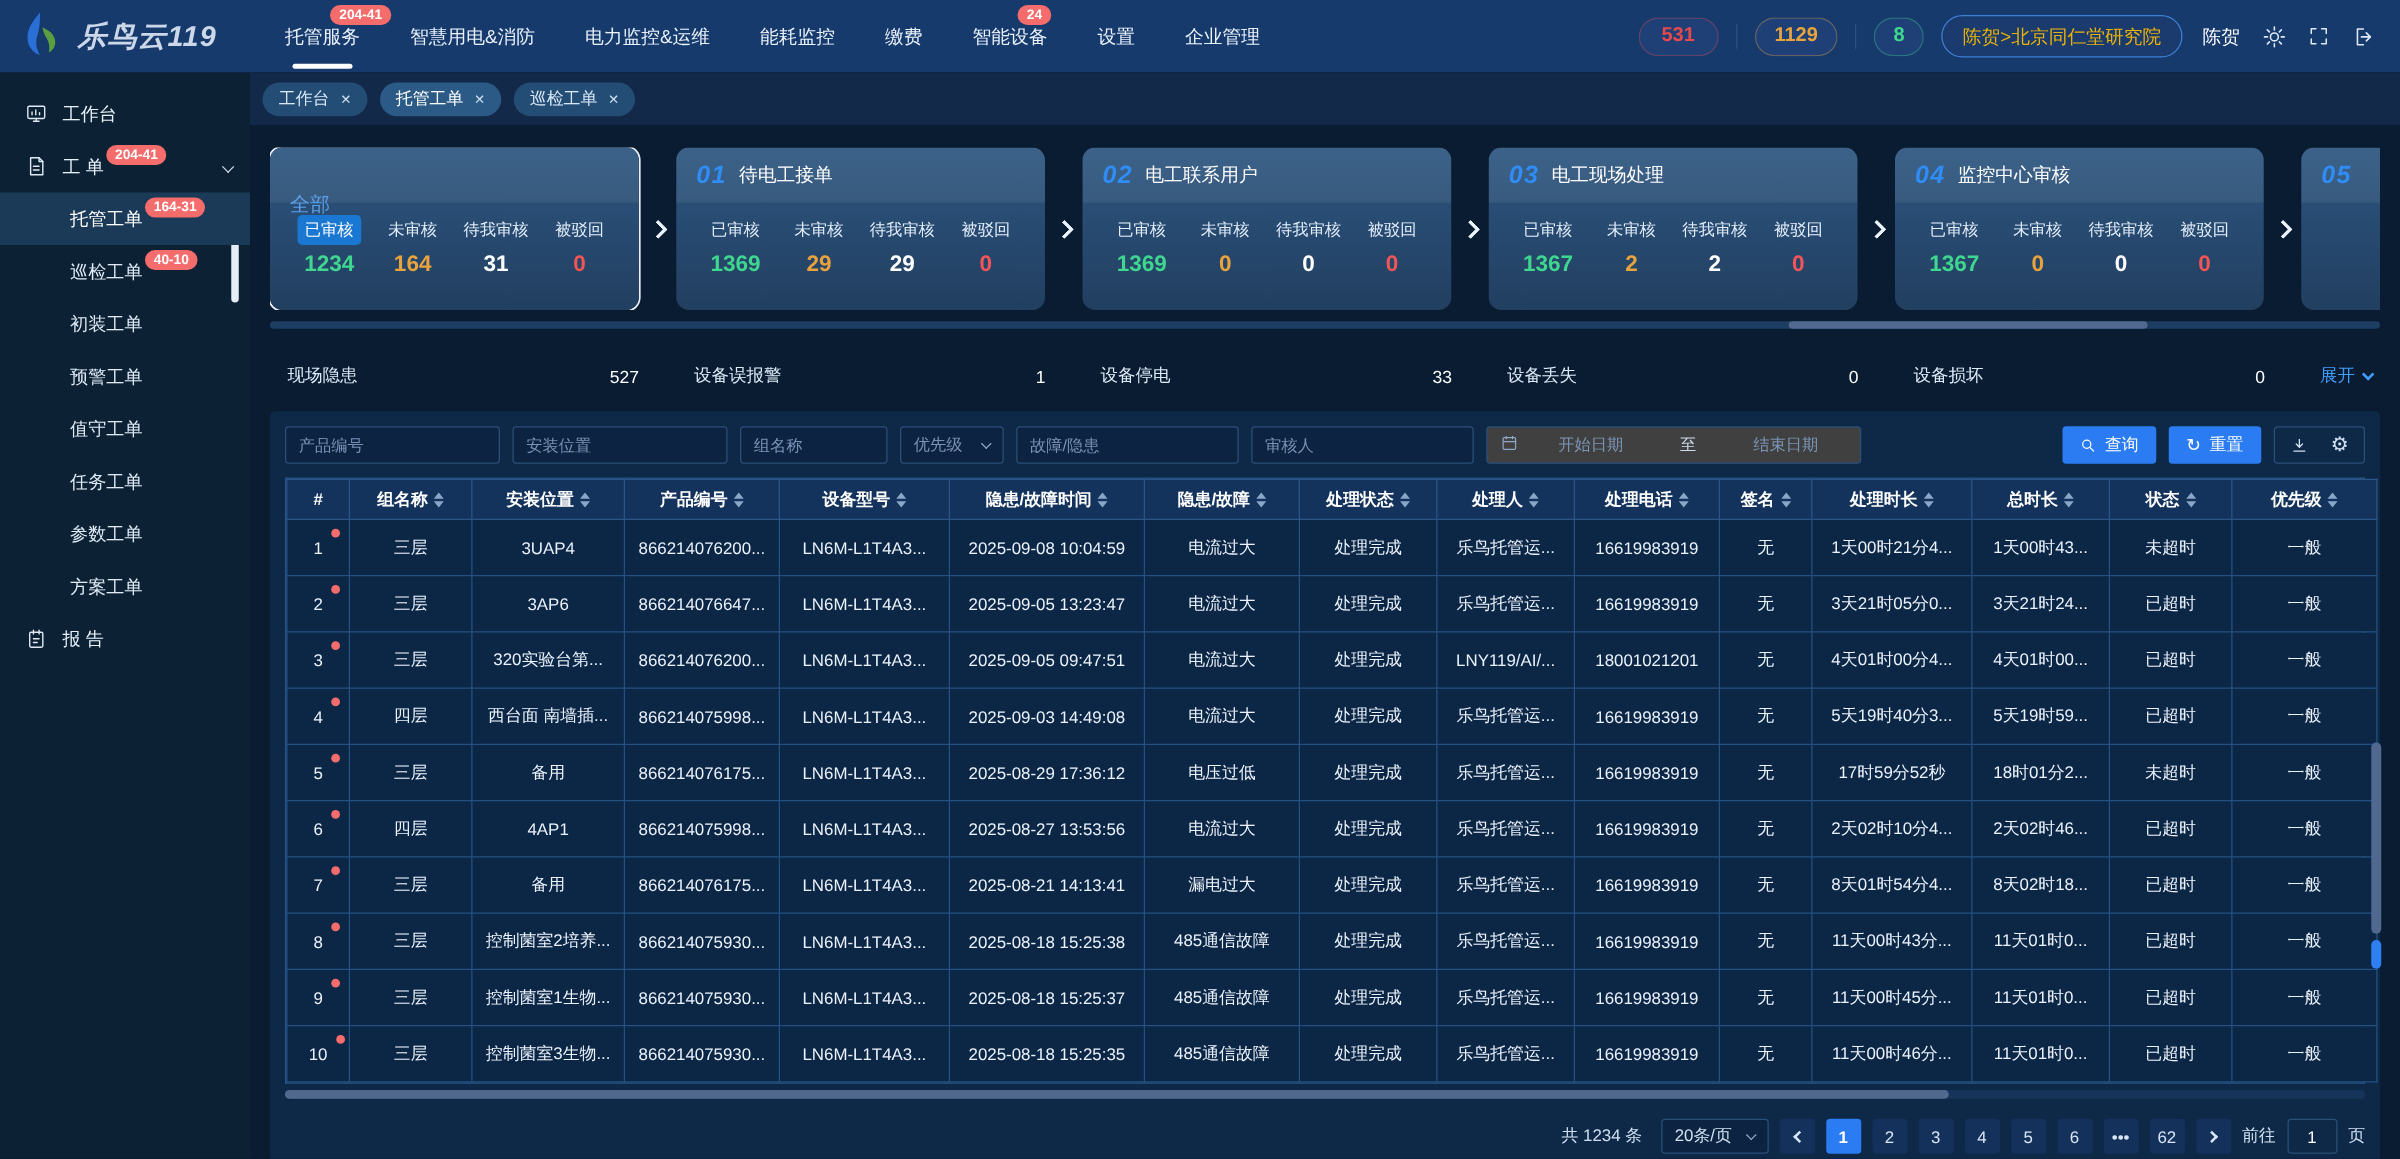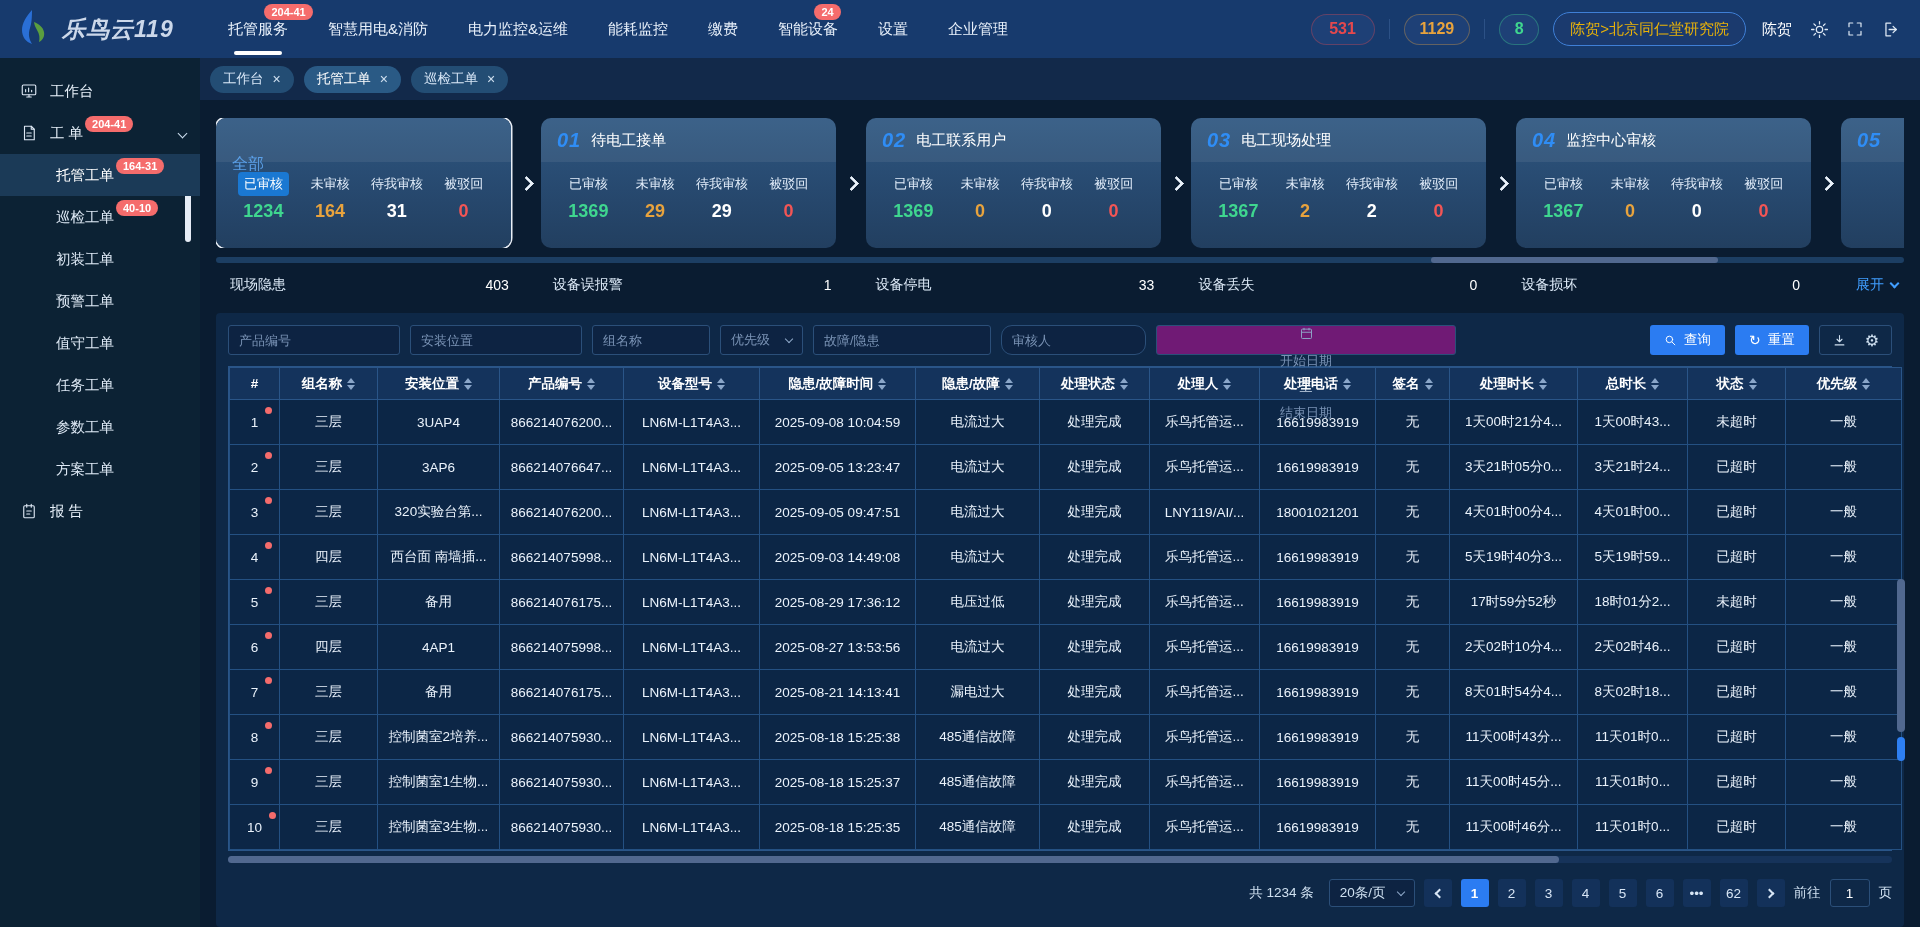--- a/index.html
+++ b/index.html
@@ -67,38 +67,38 @@
   .stat-label { font-size:13px; color:#e3eefb; display:inline-block; padding:3px 6px; border-radius:4px; }
   .stat-label.hl { background:#1a78d2; color:#fff; }
   .stat-value { margin-top:5px; font-size:18px; font-weight:700; }
   .v-green { color:#3fd68f; } .v-orange { color:#e8a33d; } .v-white { color:#fff; } .v-red { color:#f25555; }
   .card-gap { flex:0 0 30px; display:flex; align-items:center; justify-content:center; }
   .chev-r { width:11px; height:11px; border-right:3px solid #eaf2fb; border-bottom:3px solid #eaf2fb; transform:rotate(-45deg); border-radius:1px; }
   .cards-scrollbar { margin-top:9px; height:6px; border-radius:3px; background:#1c3e63; position:relative; }
   .cards-scrollbar .thumb { position:absolute; left:72%; width:17%; top:0; bottom:0; background:#51688f; border-radius:3px; }
 
   
-  .summary { margin-top:6px; height:32px; display:flex; align-items:center; padding:0 6px 0 14px;gap:12px; }
+  .summary { margin-top:22px; height:32px; display:flex; align-items:center; padding:0 6px 0 14px; }
   .sum-item { flex:1; display:flex; align-items:center; cursor:default; }
   .sum-label { font-size:14px; color:#dce9f7; }
   .sum-value { margin-left:auto; margin-right:44px; font-size:14px; color:#fff; }
   .expand-link { display:flex; align-items:center; gap:7px; color:#409eff; font-size:14px; cursor:pointer; white-space:nowrap; }
   .chev-d-blue { width:7px; height:7px; border-right:2px solid #409eff; border-bottom:2px solid #409eff; transform:rotate(45deg); margin-top:-4px; }
 
   
   .panel { margin:12px 16px 0 16px; background:#0e2847; border-radius:4px; padding:12px; position:relative; flex:1; }
   .filterbar { display:flex; align-items:center; gap:10px; }
   .f-input { height:30px; background:#0d2342; border:1px solid #2b4f79; border-radius:3px; color:#dbe8f6;
     font-size:13px; padding:0 10px; font-family:"Liberation Sans","DejaVu Sans",sans-serif; }
   .f-input::placeholder { color:#7a93b5; }
   .f-select { height:30px; background:#0d2342; border:1px solid #2b4f79; border-radius:3px; color:#7a93b5;
     font-size:13px; padding:0 10px; display:flex; align-items:center; gap:16px; cursor:pointer; }
   .chev-sm { width:6px; height:6px; border-right:1.6px solid #8fa9c9; border-bottom:1.6px solid #8fa9c9; transform:rotate(45deg); margin-top:-3px; }
-  .daterange { height:30px; background:#701a75; border:1px solid #2b4f79; border-radius:3px; display:flex;
-    align-items:center; padding:0 10px; gap:8px; width:300px; color:#7a93b5; font-size:13px;flex-direction:column; }
+  .daterange { height:30px; background:#404040; border:1px solid #2b4f79; border-radius:3px; display:flex;
+    align-items:center; padding:0 10px; gap:8px; width:300px; color:#7a93b5; font-size:13px; }
   .daterange .to { color:#c9d8ea; flex:0 0 auto; margin:0 14px; }
   .daterange .dlabel { flex:1; text-align:center; cursor:text; }
   .cal-icon svg { stroke:#8fa9c9; fill:none; stroke-width:1.5; }
   .spacer { flex:1; }
   .btn { height:30px; border-radius:3px; background:#2b7cf2; color:#fff; font-size:13.5px; border:none;
     display:flex; align-items:center; gap:7px; padding:0 14px; cursor:pointer; font-family:inherit; }
   .btn .b-ic { font-size:14px; line-height:1; }
   .btn svg { stroke:#fff; fill:none; stroke-width:1.8; stroke-linecap:round; }
   .tool-group { height:30px; border:1px solid #2b4f79; border-radius:3px; display:flex; align-items:center; padding:0 12px; gap:18px; }
   .tool-ic { color:#cfe0f0; font-size:15px; cursor:pointer; display:flex; align-items:center; }
@@ -362,21 +362,21 @@
             </div>
           </div>
         <div class="cards-scrollbar">
             <div class="thumb"></div>
           </div>
 
         <div class="summary">
           <div style="display:flex;flex:1" id="summary-items">
               <div class="sum-item">
                 <span class="sum-label">现场隐患</span>
-                <span class="sum-value">403</span>
+                <span class="sum-value">527</span>
               </div>
               <div class="sum-item">
                 <span class="sum-label">设备误报警</span>
                 <span class="sum-value">1</span>
               </div>
               <div class="sum-item">
                 <span class="sum-label">设备停电</span>
                 <span class="sum-value">33</span>
               </div>
               <div class="sum-item">
@@ -399,21 +399,21 @@
 
         <div class="filterbar">
           <input class="f-input" style="width: 172px;" placeholder="产品编号">
           <input class="f-input" style="width: 172px;" placeholder="安装位置">
           <input class="f-input" style="width: 118px;" placeholder="组名称">
           <div class="f-select">
             <span>优先级</span>
             <i class="chev-sm"></i>
           </div>
           <input class="f-input" style="width: 178px;" placeholder="故障/隐患">
-          <input class="f-input" style="width: 145px; border-radius: 11px;" placeholder="审核人">
+          <input class="f-input" style="width: 178px;" placeholder="审核人">
           <div class="daterange">
             <span class="cal-icon">
               <svg width="15" height="15" viewBox="0 0 24 24">
                   <rect x="4" y="5" width="16" height="15" rx="1.5"></rect>
                   <path d="M8 3v4M16 3v4M4 10h16"></path>
                 </svg>
             </span>
             <span class="dlabel">开始日期</span>
             <span class="to">至</span>
             <span class="dlabel">结束日期</span>

